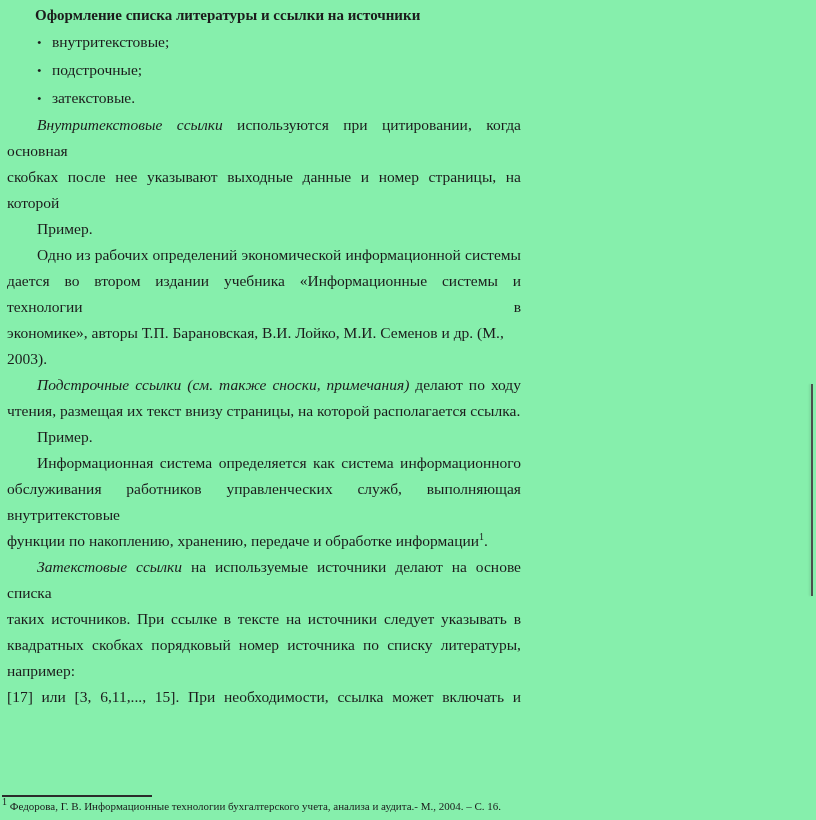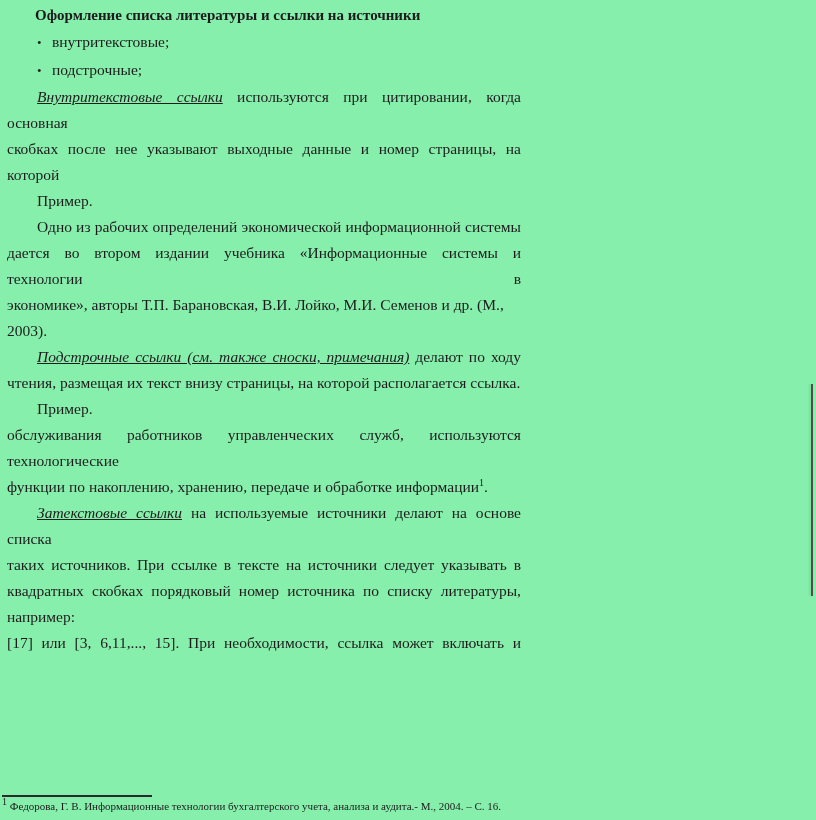--- a/index.html
+++ b/index.html
@@ -54,21 +54,20 @@
     font-size:15.5px;
     line-height:26px;
     text-align:justify;
     text-align-last:justify;
     white-space:normal;
   }
   .para .line.ind{ text-indent:30px; }
   .para .line.last{ text-align:left; text-align-last:left; }
   .iu{
     font-style:italic;
-    text-decoration:underline;
   }
   sup{
     font-size:10px;
     vertical-align:super;
     line-height:0;
   }
   .footnote-area{
     position:absolute;
     left:2px; top:795px;
     width:560px;
@@ -93,20 +92,21 @@
 </style>
 </head>
 <body>
 
 <div class="page">
   <div class="textcol">
     <h1 class="title">Оформление списка литературы и ссылки на источники</h1>
     <ul class="bullets">
         <li><span class="bullet">•</span><span>внутритекстовые;</span></li>
         <li><span class="bullet">•</span><span>подстрочные;</span></li>
+        <li><span class="bullet">•</span><span>затекстовые.</span></li>
       </ul>
     <div class="paras">
         <div class="para justified">
           <div class="line ind"><span class="iu">Внутритекстовые ссылки</span><span> используются при цитировании, когда основная</span></div>
           <div class="line"><span>скобках после нее указывают выходные данные и номер страницы, на которой</span></div>
         </div>
         <div class="para justified">
           <div class="line ind last"><span>Пример.</span></div>
         </div>
         <div class="para justified">
@@ -115,21 +115,22 @@
           <div class="line last"><span>экономике», авторы Т.П. Барановская, В.И. Лойко, М.И. Семенов и др. (М., 2003).</span></div>
         </div>
         <div class="para justified">
           <div class="line ind"><span class="iu">Подстрочные ссылки (см. также сноски, примечания)</span><span> делают по ходу</span></div>
           <div class="line last"><span>чтения, размещая их текст внизу страницы, на которой располагается ссылка.</span></div>
         </div>
         <div class="para justified">
           <div class="line ind last"><span>Пример.</span></div>
         </div>
         <div class="para justified">
-          <div class="line"><span>обслуживания работников управленческих служб, используются технологические</span></div>
+          <div class="line ind"><span>Информационная система определяется как система информационного</span></div>
+          <div class="line"><span>обслуживания работников управленческих служб, выполняющая внутритекстовые</span></div>
           <div class="line last"><span>функции по накоплению, хранению, передаче и обработке информации</span><sup>1</sup><span>.</span></div>
         </div>
         <div class="para justified">
           <div class="line ind"><span class="iu">Затекстовые ссылки</span><span> на используемые источники делают на основе списка</span></div>
           <div class="line"><span>таких источников. При ссылке в тексте на источники следует указывать в</span></div>
           <div class="line"><span>квадратных скобках порядковый номер источника по списку литературы, например:</span></div>
           <div class="line"><span>[17] или [3, 6,11,..., 15]. При необходимости, ссылка может включать и</span></div>
         </div>
       </div>
   </div>

